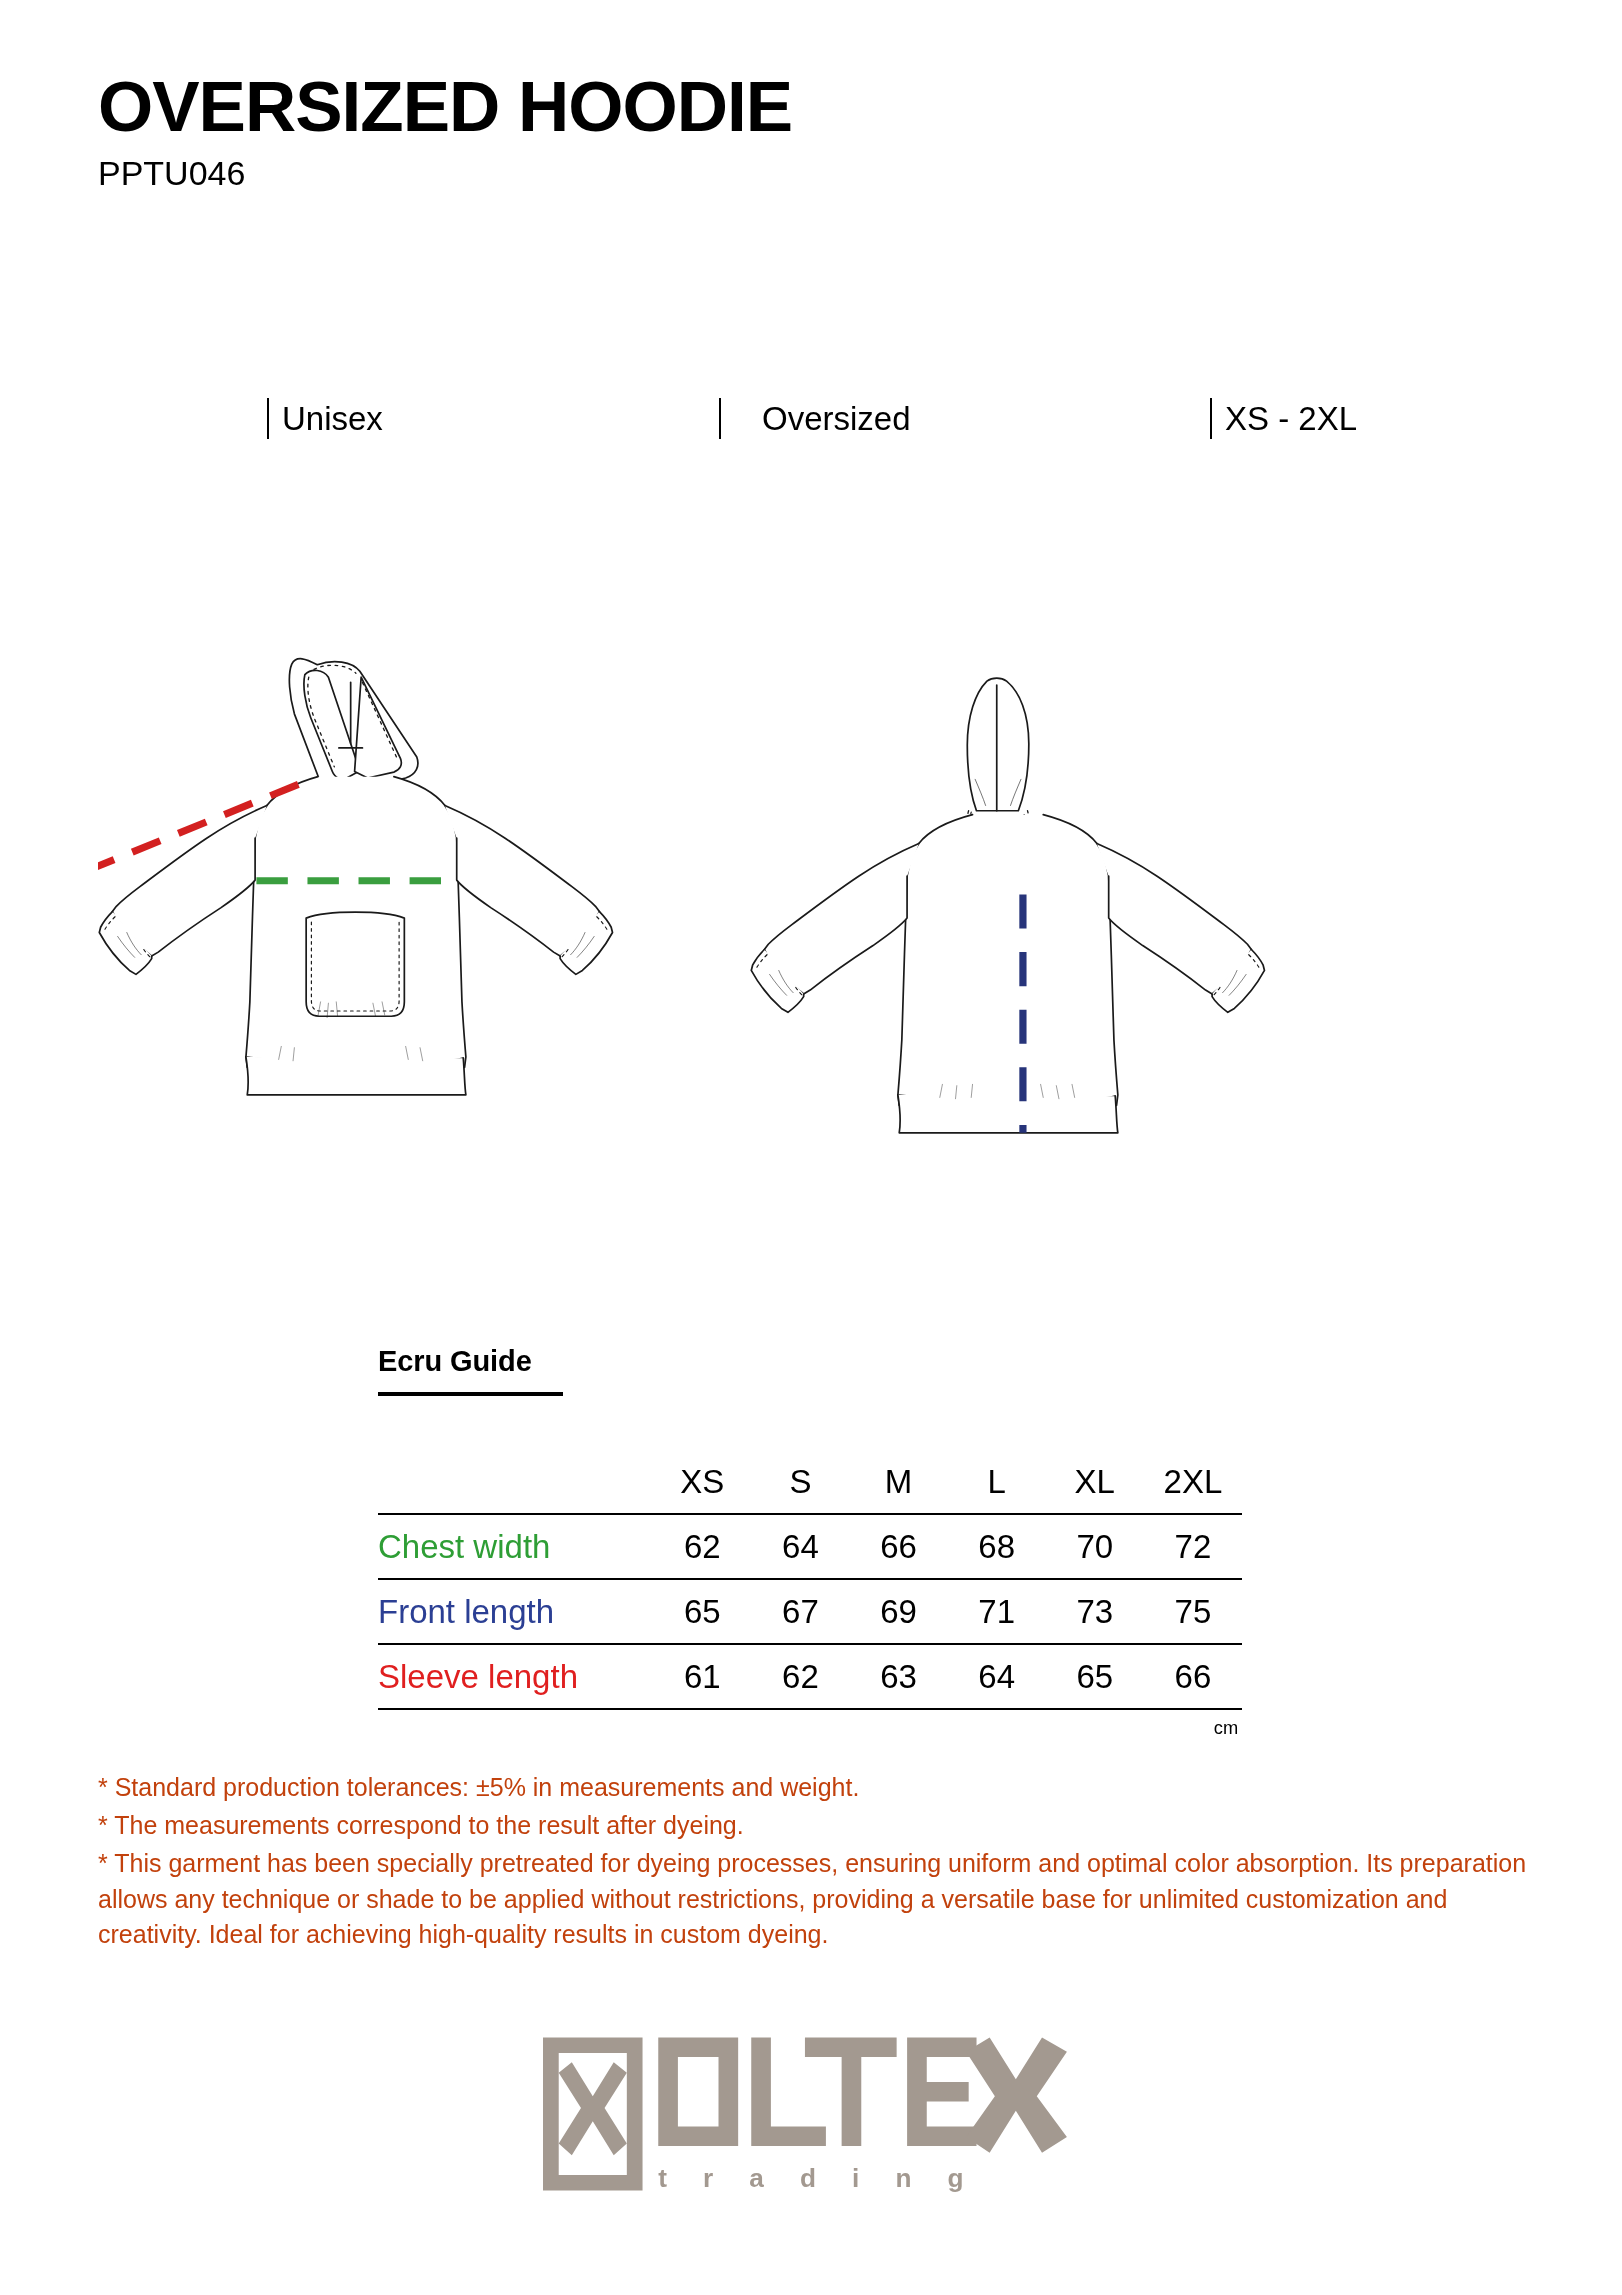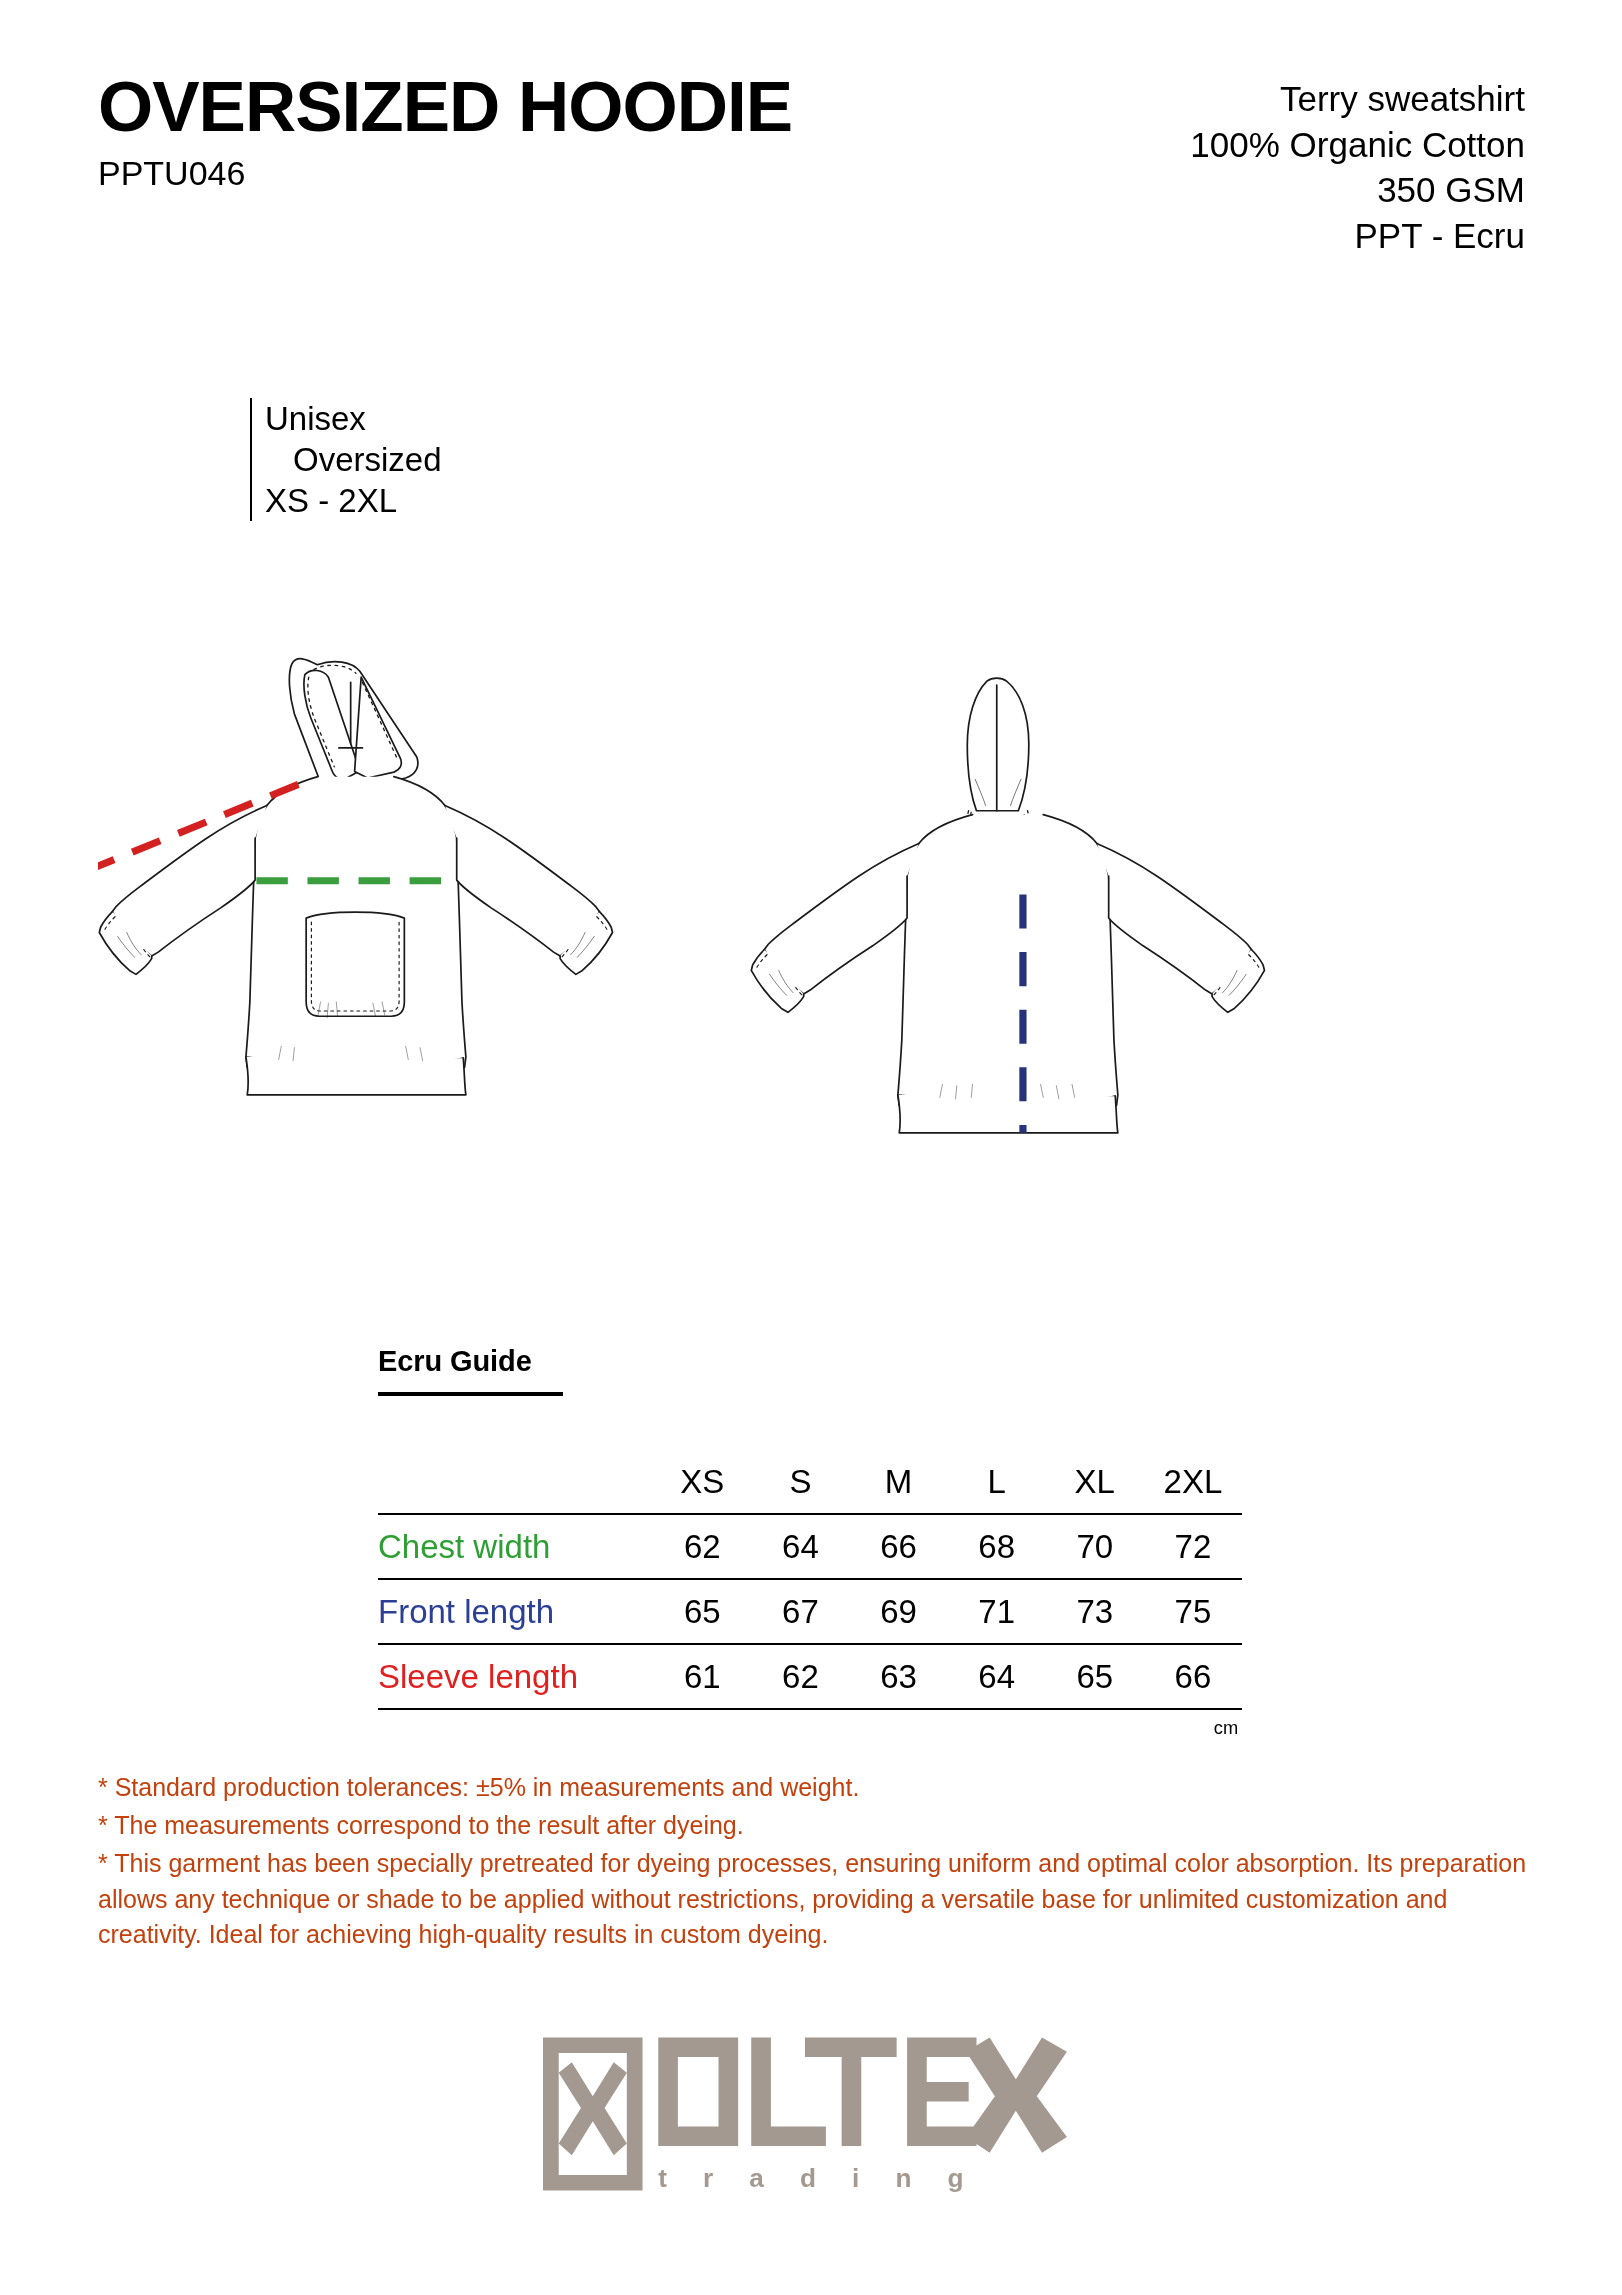--- a/index.html
+++ b/index.html
@@ -50,25 +50,24 @@
   .spec-line {
     font-size: 35px;
     line-height: 1.30;
     color: #000;
     white-space: nowrap;
   }
 
   
   .attributes {
     position: absolute;
-    left: 250px;
+    left: 267px;
     top: 398px;
     width: 1165px;
     display: flex;
-    flex-direction: column;
   }
   .attr {
     display: flex;
     align-items: center;
     font-size: 33px;
     color: #000;
     white-space: nowrap;
   }
   .attr:nth-child(1) { width: 452px; }
   .attr:nth-child(2) { width: 491px; gap: 28px; }
@@ -183,26 +182,20 @@
   }
   .logo-wrap svg { display: block; }
 </style>
 </head>
 <body>
 
 <div class="header">
   <div class="header-left">
     <div class="product-title">OVERSIZED HOODIE</div>
     <div class="product-code">PPTU046</div>
-  </div>
-  <div class="header-right">
-    <div class="spec-line">Terry sweatshirt</div>
-    <div class="spec-line">100% Organic Cotton</div>
-    <div class="spec-line">350 GSM</div>
-    <div class="spec-line">PPT - Ecru</div>
   </div>
 </div>
 
 <div class="attributes">
   <div class="attr">
     <span class="attr-bar"></span>
     <span>Unisex</span>
   </div>
   <div class="attr">
     <span class="attr-bar"></span>

